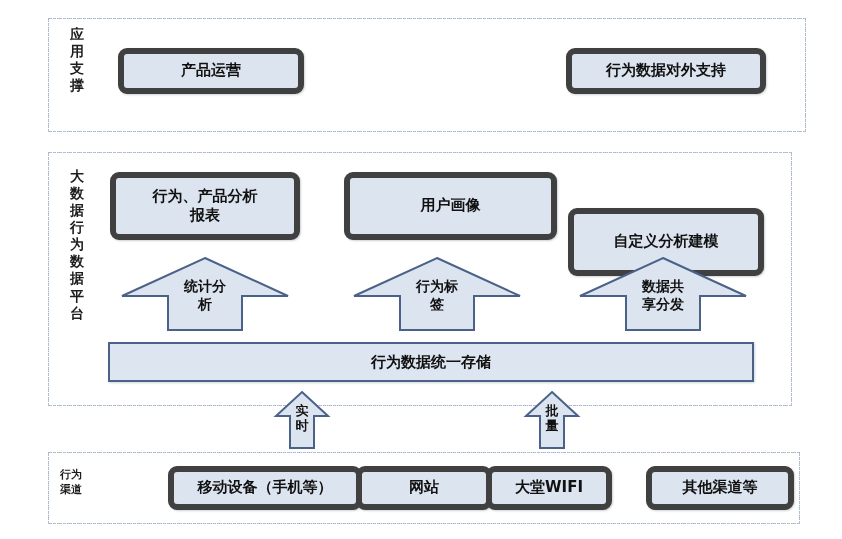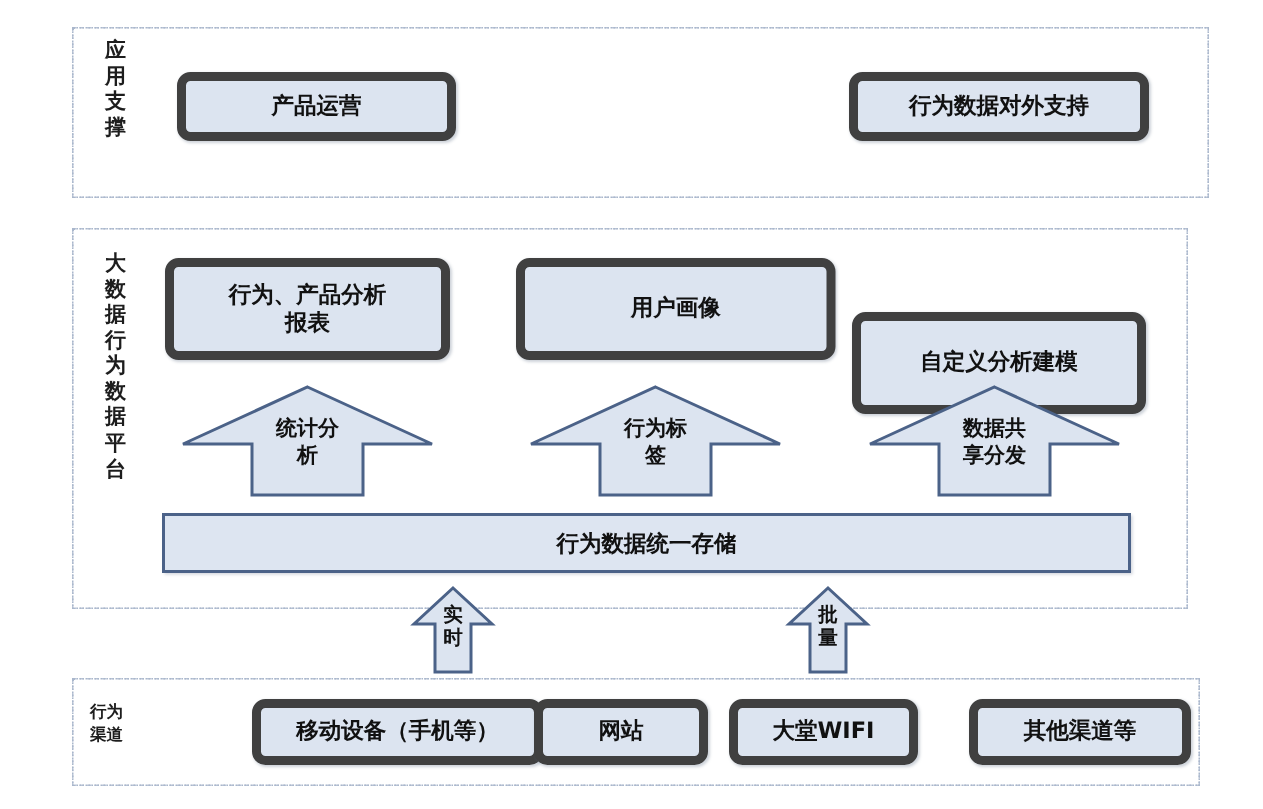--- a/index.html
+++ b/index.html
@@ -175,21 +175,21 @@
     pointer-events: none;
   }
   .thin-arrow .thin-text span {
     display: block;
   }
   #arrow-thin-0 { left: 274px; top: 390px; }
   #arrow-thin-1 { left: 524px; top: 390px; }
 
   
   #node-ch-0 { left: 130px; top: 466px; width: 194px; height: 44px; margin-left: 38px; }
-  #node-ch-1 { left: 356px; top: 466px; width: 116px; height: 44px; }
+  #node-ch-1 { left: 356px; top: 466px; width: 136px; height: 44px; }
   #node-ch-2 { left: 486px; top: 466px; width: 126px; height: 44px; }
   #node-ch-3 { left: 628px; top: 466px; width: 148px; height: 44px; margin-left: 18px; }
 </style>
 </head>
 <body>
 
 <div id="canvas">
 
   <div class="layer" id="layer-app"></div>
 

